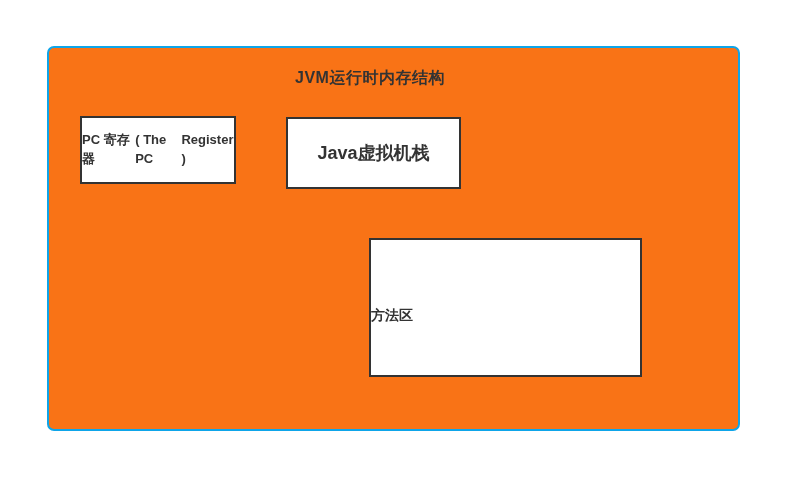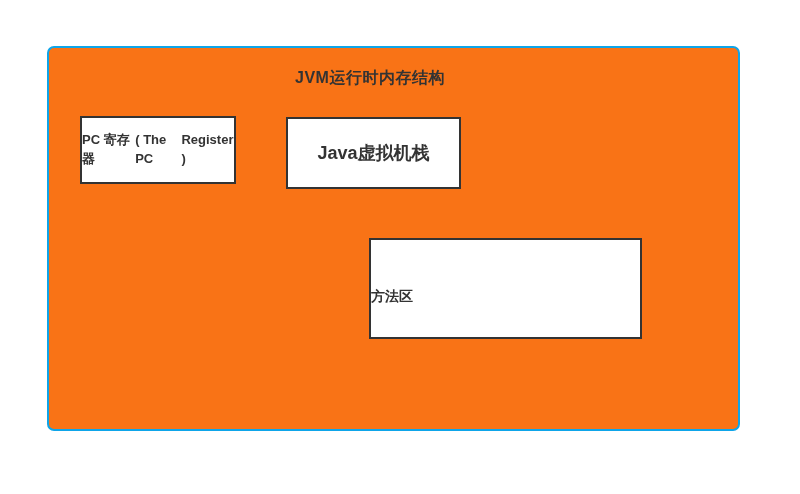--- a/index.html
+++ b/index.html
@@ -49,21 +49,21 @@
     color: #333333;
     font-size: 13px;
     font-weight: bold;
     line-height: 1.45;
   }
   .node-pc        { left: 31px;  top: 68px;  width: 156px; height: 68px; }
   .node-vm-stack  { left: 237px; top: 69px;  width: 175px; height: 72px; font-size: 18px; }
   .node-native    { left: 445px; top: 69px;  width: 146px; height: 72px; font-size: 14px; }
   .node-heap      { left: 30px;  top: 188px; width: 217px; height: 137px; font-size: 14px; }
   .node-method-area {
-    left: 320px; top: 190px; width: 273px; height: 101px;
+    left: 320px; top: 190px; width: 273px; height: 139px;
     justify-content: flex-start;
     padding-top: 16px;
     font-size: 14px;
   }
   .node-constant-pool {
     left: 71px; top: 72px; width: 152px; height: 49px;
     font-size: 13px;
   }
   .node .line { display: block; }
 </style>

